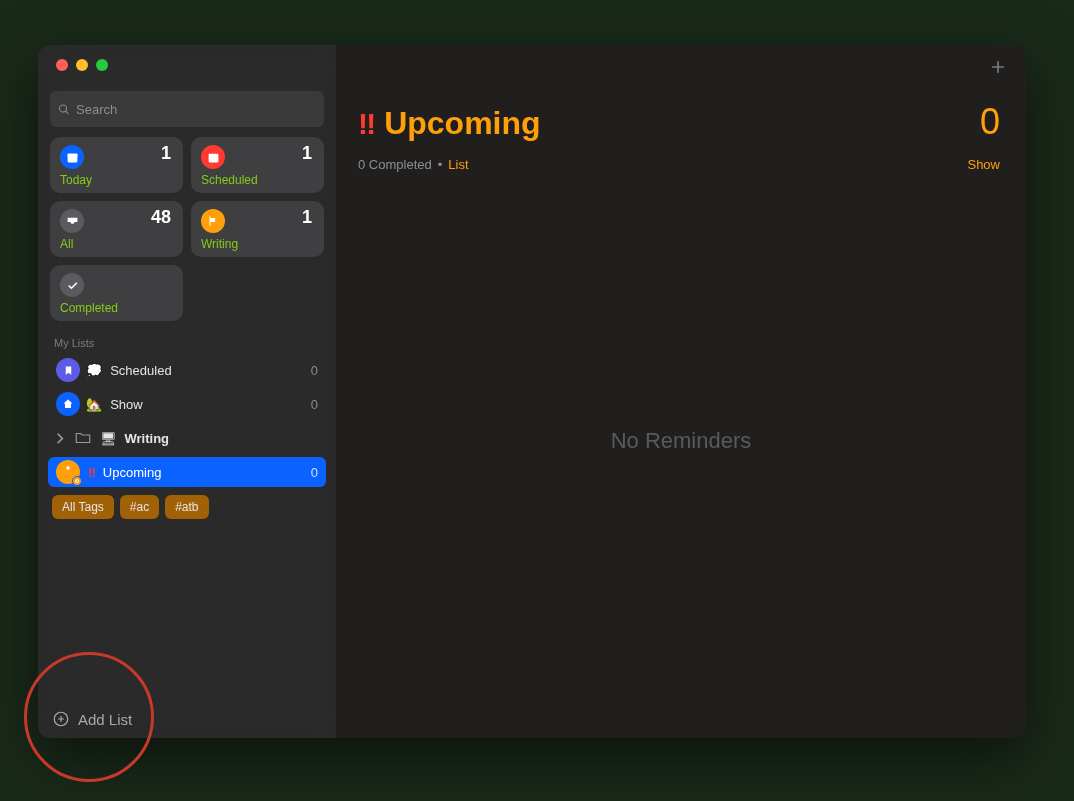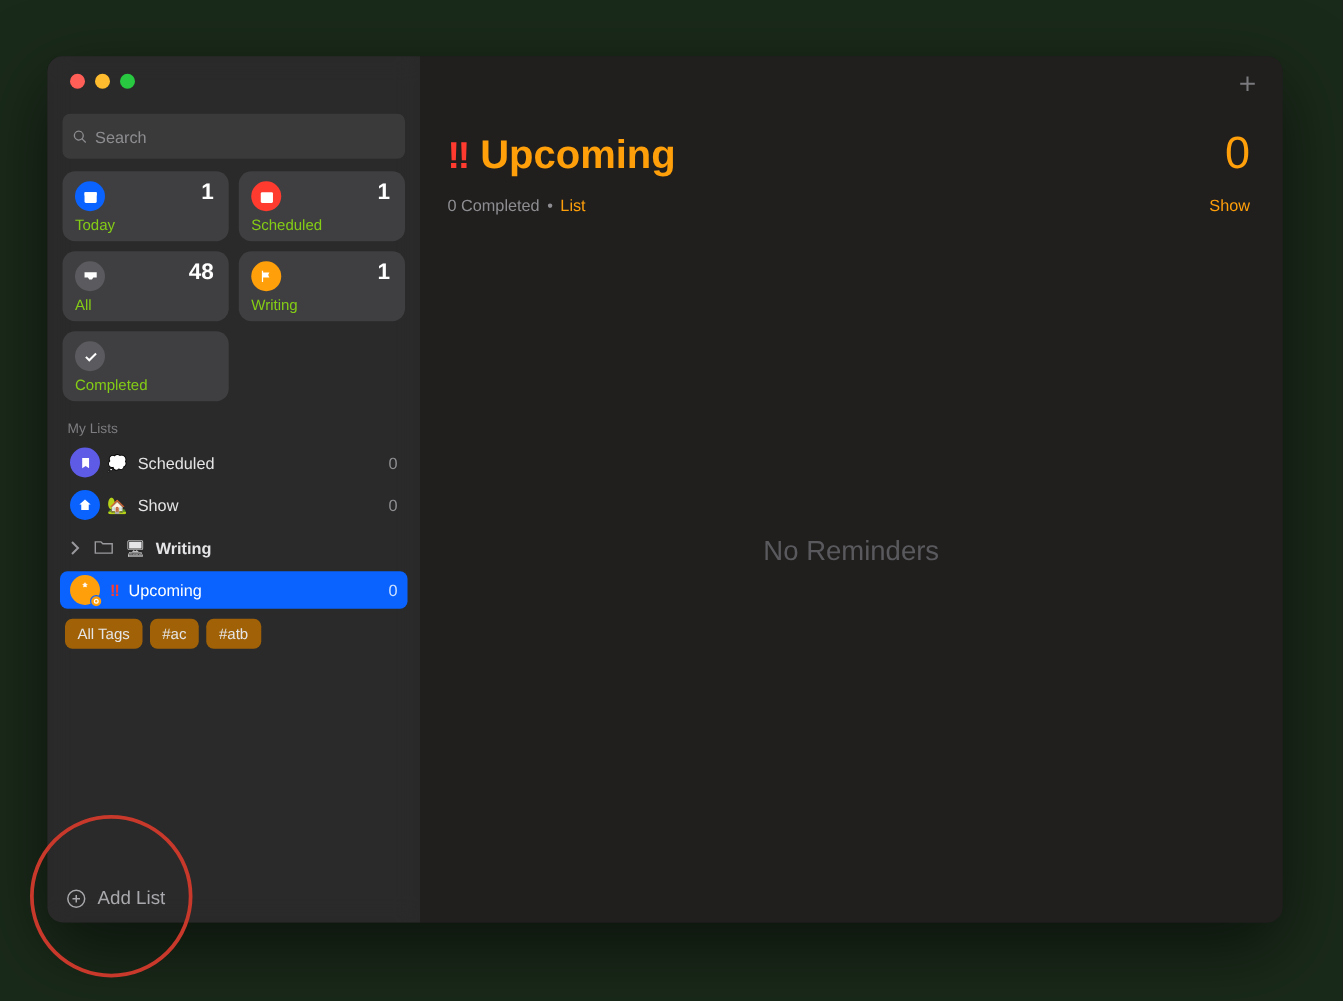--- a/index.html
+++ b/index.html
@@ -126,21 +126,21 @@
     .tag-chip {
       background: #a16207; color: #e5e5e7;
       font-size: 12px;
       padding: 5px 10px;
       border-radius: 6px;
       cursor: pointer;
     }
 
     .add-list {
       position: absolute; bottom: 10px; left: 14px;
-      display: flex; align-items: flex-start; gap: 8px;
+      display: flex; align-items: center; gap: 8px;
       color: #a9a9ad; font-size: 15px; cursor: pointer;
     }
     .add-list svg { width: 18px; height: 18px; fill: none; stroke: #a9a9ad; stroke-width: 1.6; }
 
     .highlight-ring {
       position: absolute;
       left: -14px; bottom: -44px;
       width: 130px; height: 130px;
       border: 3px solid #c8392b;
       border-radius: 50%;

